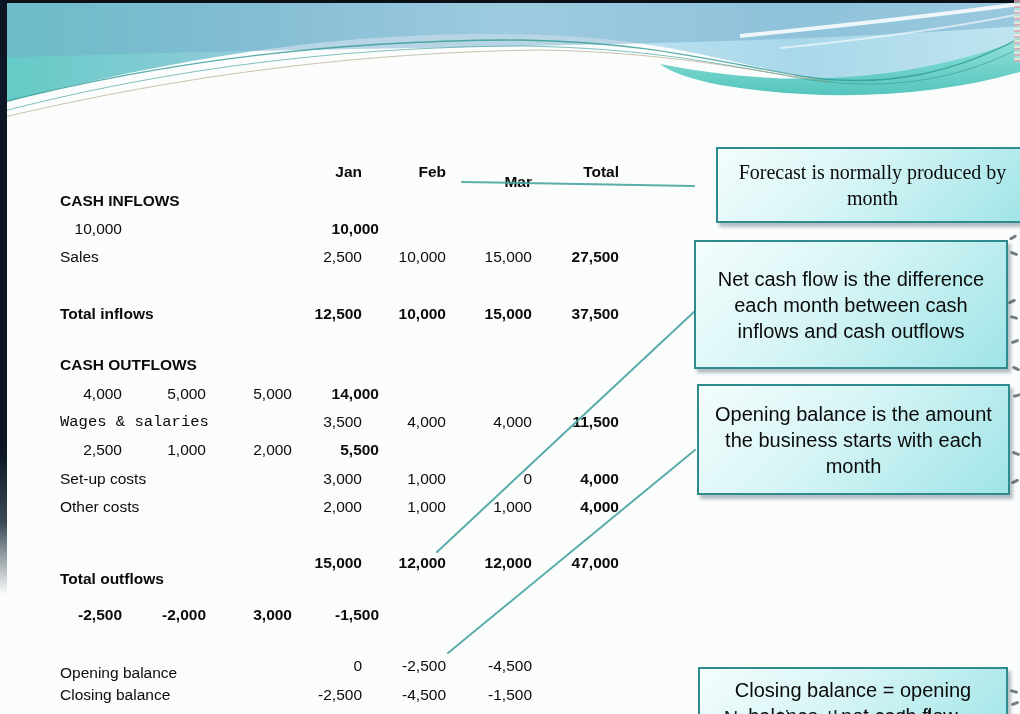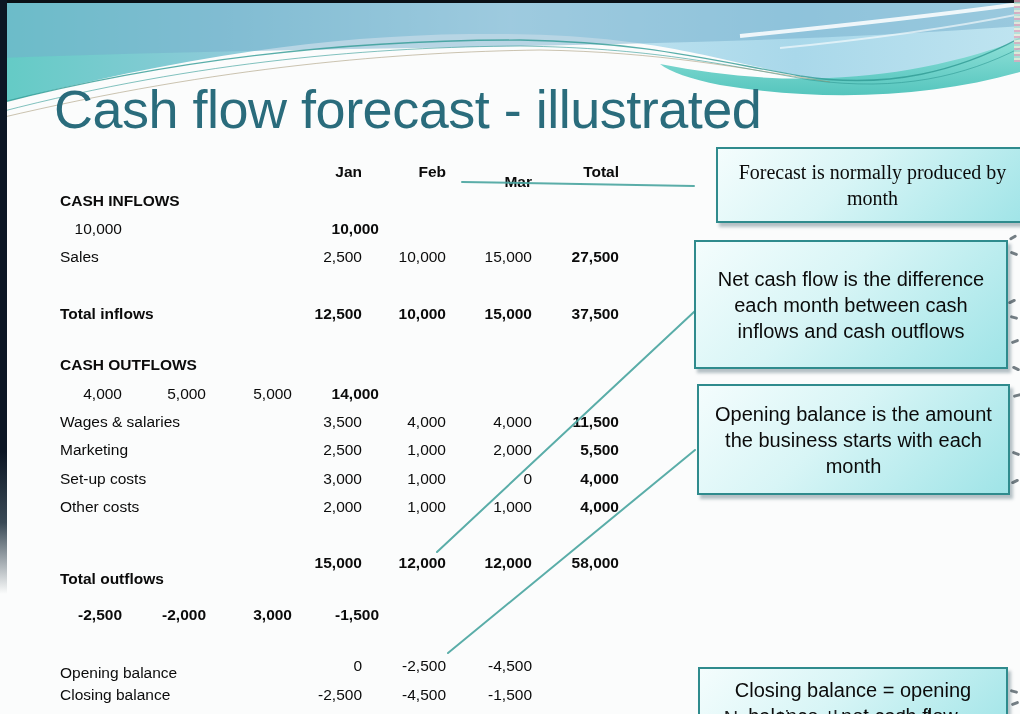--- a/index.html
+++ b/index.html
@@ -59,21 +59,20 @@
     <path d="M0,0 H1020 V40 C950,70 880,90 800,76 C700,56 640,32 470,34 C300,36 150,65 0,103 Z" fill="url(#gSky)"></path>
     <path d="M0,0 H1020 V26 C700,50 380,44 0,58 Z" fill="#74aecb" opacity="0.5"></path>
     <path d="M660,64 C780,88 900,84 1020,40 L1020,72 C930,98 820,102 720,85 C690,79 670,72 660,64 Z" fill="url(#gTeal)" opacity="0.95"></path>
     <path d="M740,36 C840,26 930,16 1020,4" stroke="#ffffff" stroke-width="4" fill="none" opacity="0.85"></path>
     <path d="M780,48 C880,38 960,26 1020,14" stroke="#ffffff" stroke-width="2" fill="none" opacity="0.6"></path>
     <path d="M0,103 C200,52 380,40 520,40 C640,42 700,58 800,76 C890,90 960,70 1020,38" stroke="#2f9a94" stroke-width="1.3" fill="none" opacity="0.8"></path>
     <path d="M0,112 C200,60 380,47 520,46 C650,48 720,64 810,80 C900,92 965,76 1020,48" stroke="#2f9a94" stroke-width="1" fill="none" opacity="0.6"></path>
     <path d="M0,118 C220,66 400,52 540,50 C660,52 740,68 830,82" stroke="#998a64" stroke-width="1" fill="none" opacity="0.5"></path>
   </svg>
 
-  <div class="slide-title">Cash flow forecast - illustrated</div>
 
   <div class="cashtable" id="cashflow-table">
       <div class="trow header">
         <div class="tc lbl" style="width: 240px;"></div>
         <div class="tc num b" style="width: 62px;">Jan</div>
         <div class="tc num b" style="width: 84px;">Feb</div>
         <div class="tc num b" style="width: 86px; margin-top: 20px;">Mar</div>
         <div class="tc num b" style="width: 87px;">Total</div>
       </div>
       <div class="trow section">
@@ -112,28 +111,27 @@
         <div class="tc num b" style="width: 86px;"></div>
         <div class="tc num b" style="width: 87px;"></div>
       </div>
       <div class="trow data">
         <div class="tc num" style="width: 62px;">4,000</div>
         <div class="tc num" style="width: 84px;">5,000</div>
         <div class="tc num" style="width: 86px;">5,000</div>
         <div class="tc num b" style="width: 87px;">14,000</div>
       </div>
       <div class="trow data">
-        <div class="tc lbl" style="width: 240px;">Wages &amp; salaries</div>
+        <div class="tc lbl" style="width: 240px; font-family: Liberation Mono, monospace;">Wages &amp; salaries</div>
         <div class="tc num" style="width: 62px;">3,500</div>
         <div class="tc num" style="width: 84px;">4,000</div>
         <div class="tc num" style="width: 86px;">4,000</div>
         <div class="tc num b" style="width: 87px;">11,500</div>
       </div>
       <div class="trow data">
-        <div class="tc lbl" style="width: 240px;">Marketing</div>
         <div class="tc num" style="width: 62px;">2,500</div>
         <div class="tc num" style="width: 84px;">1,000</div>
         <div class="tc num" style="width: 86px;">2,000</div>
         <div class="tc num b" style="width: 87px;">5,500</div>
       </div>
       <div class="trow data">
         <div class="tc lbl" style="width: 240px;">Set-up costs</div>
         <div class="tc num" style="width: 62px;">3,000</div>
         <div class="tc num" style="width: 84px;">1,000</div>
         <div class="tc num" style="width: 86px;">0</div>
@@ -145,21 +143,21 @@
         <div class="tc num" style="width: 84px;">1,000</div>
         <div class="tc num" style="width: 86px;">1,000</div>
         <div class="tc num b" style="width: 87px;">4,000</div>
       </div>
       <div class="trow" style="height: 28px;"></div>
       <div class="trow total">
         <div class="tc lbl b" style="width: 240px; margin-top: 31px;">Total outflows</div>
         <div class="tc num b" style="width: 62px;">15,000</div>
         <div class="tc num b" style="width: 84px;">12,000</div>
         <div class="tc num b" style="width: 86px;">12,000</div>
-        <div class="tc num b" style="width: 87px;">58,000</div>
+        <div class="tc num b" style="width: 87px;">47,000</div>
       </div>
       <div class="trow" style="height: 23px;"></div>
       <div class="trow total">
         <div class="tc num b" style="width: 62px;">-2,500</div>
         <div class="tc num b" style="width: 84px;">-2,000</div>
         <div class="tc num b" style="width: 86px;">3,000</div>
         <div class="tc num b" style="width: 87px;">-1,500</div>
       </div>
       <div class="trow" style="height: 23px;"></div>
       <div class="trow data">

